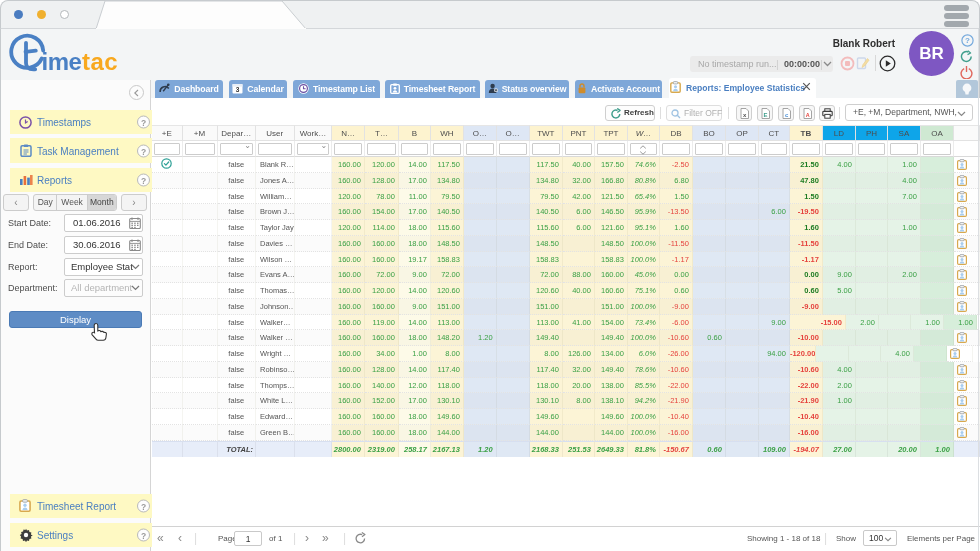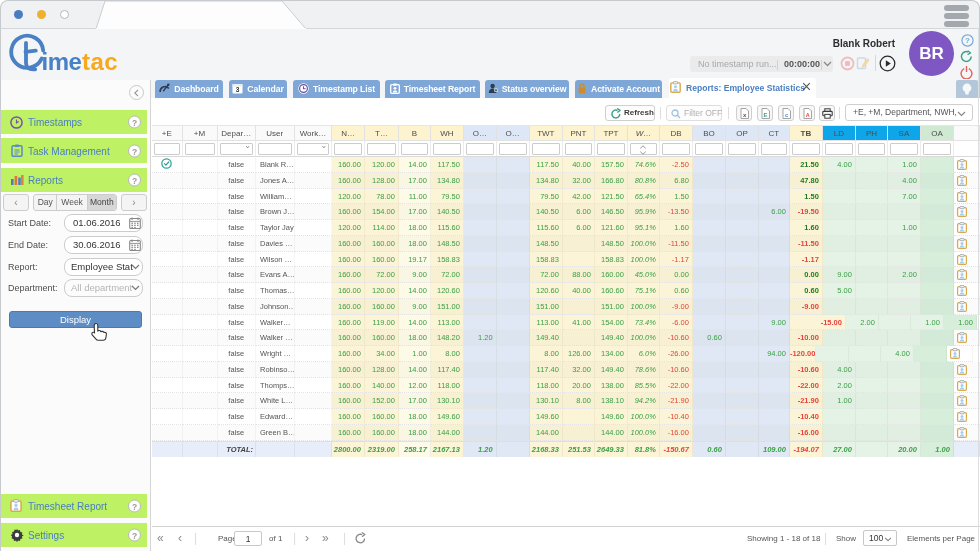--- a/index.html
+++ b/index.html
@@ -10,25 +10,25 @@
 .tabshape{position:absolute;left:0;top:0}
 .burger{position:absolute;width:25px;height:6px;border-radius:3px;background:#a2a8ad;left:944px}
 
 .hdr{position:absolute;left:0;top:29px;width:980px;height:51px;background:#f3f5f6;border-left:1px solid #c6cacd;border-right:1px solid #c6cacd}
 .tabbar{position:absolute;left:0;top:80px;width:980px;height:18px;background:#f3f5f6;border-left:1px solid #c6cacd;border-right:1px solid #c6cacd}
 .tab{position:absolute;top:80px;height:18px;background:#7ea7d8;border-radius:3px 3px 0 0;color:#fff;font-size:8.7px;font-weight:bold;text-align:center;line-height:18px;white-space:nowrap;letter-spacing:-0.1px}
 .tab svg,.tab span.ticon{vertical-align:-2px;margin-right:4px}
 .tabact{position:absolute;top:78px;height:20px;background:#fff;border-radius:3px 3px 0 0;color:#4a7fc1;font-size:8.6px;font-weight:bold;line-height:20px;text-align:center;white-space:nowrap}
 
 .side{position:absolute;left:0;top:80px;width:151px;height:471px;background:#fbfbfb;border-right:1px solid #d5d5d5;border-left:1px solid #c6cacd}
-.sitem{position:absolute;left:1px;width:146px;background:#bef264;color:#4a7fc1;font-size:10px}
+.sitem{position:absolute;left:10px;width:146px;background:#fef9c3;color:#4a7fc1;font-size:10px}
 .sitem .lab{position:absolute;left:27px;top:50%;transform:translateY(-50%)}
 .qm{position:absolute;right:6px;top:50%;transform:translateY(-50%);width:13px;height:13px;border:1px solid #b9b9b9;border-radius:50%;color:#9a9a9a;font-size:8.5px;font-weight:bold;text-align:center;line-height:12px;background:#fdfdfd}
 .slab{position:absolute;font-size:9px;color:#4d4d4d}
-.sinput{position:absolute;border:1px solid #ccc;background:#fff;border-radius:8px;font-size:9.5px;color:#333;white-space:nowrap;overflow:hidden}
+.sinput{position:absolute;border:1px solid #ccc;background:#fff;border-radius:2px;font-size:9.5px;color:#333;white-space:nowrap;overflow:hidden}
 .navbtn{position:absolute;width:26px;height:17px;border:1px solid #ccc;background:#f4f4f4;border-radius:3px;color:#888;text-align:center;line-height:15px;font-size:10px}
 .segwrap{position:absolute;border:1px solid #ccc;border-radius:3px;overflow:hidden;display:flex;height:17px;background:#f4f4f4}
 .seg{font-size:8.5px;color:#555;line-height:15px;text-align:center;border-right:1px solid #ccc}
 .seg:last-child{border-right:none}
 .dispbtn{position:absolute;left:9px;top:311px;width:133px;height:17px;background:#5e8cc5;border:1px solid #4a7ab5;border-radius:3px;color:#fff;font-size:9.5px;text-align:center;line-height:16px}
 
 .main{position:absolute;left:152px;top:98px;width:828px;height:453px;background:#fff}
 .tbtn{position:absolute;border:1px solid #cfcfcf;border-radius:3px;background:#fdfdfd;font-size:8.5px;color:#444;line-height:13px;white-space:nowrap}
 .vsep{position:absolute;width:1px;background:#ddd}
 

